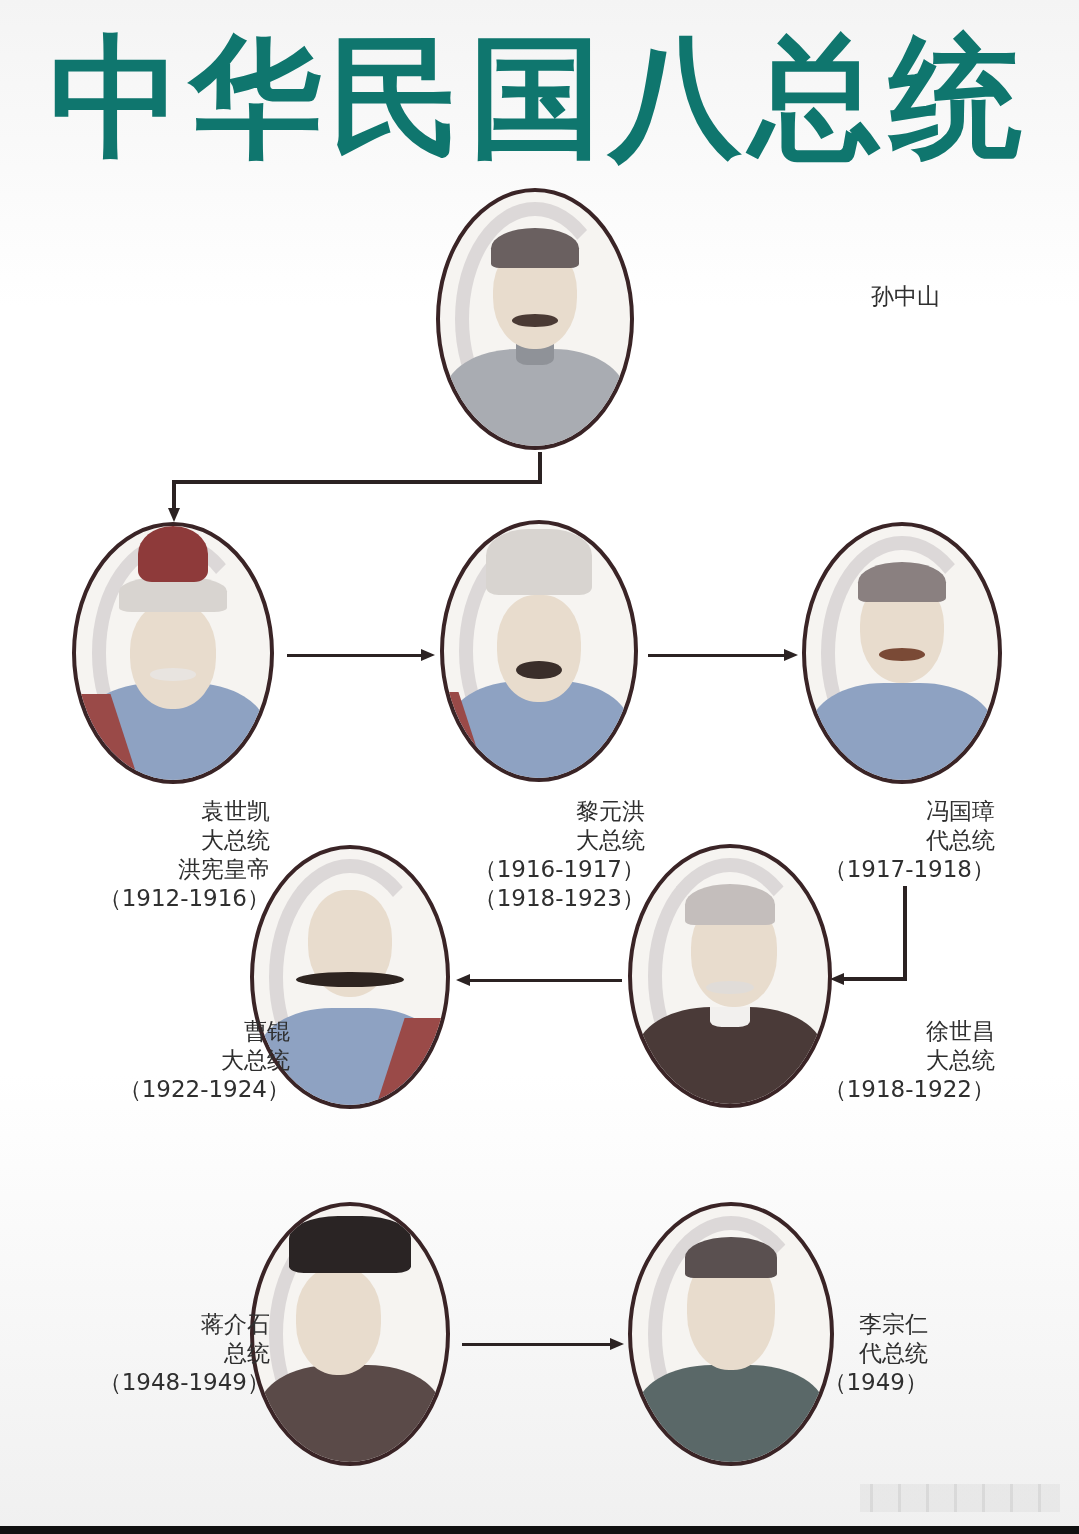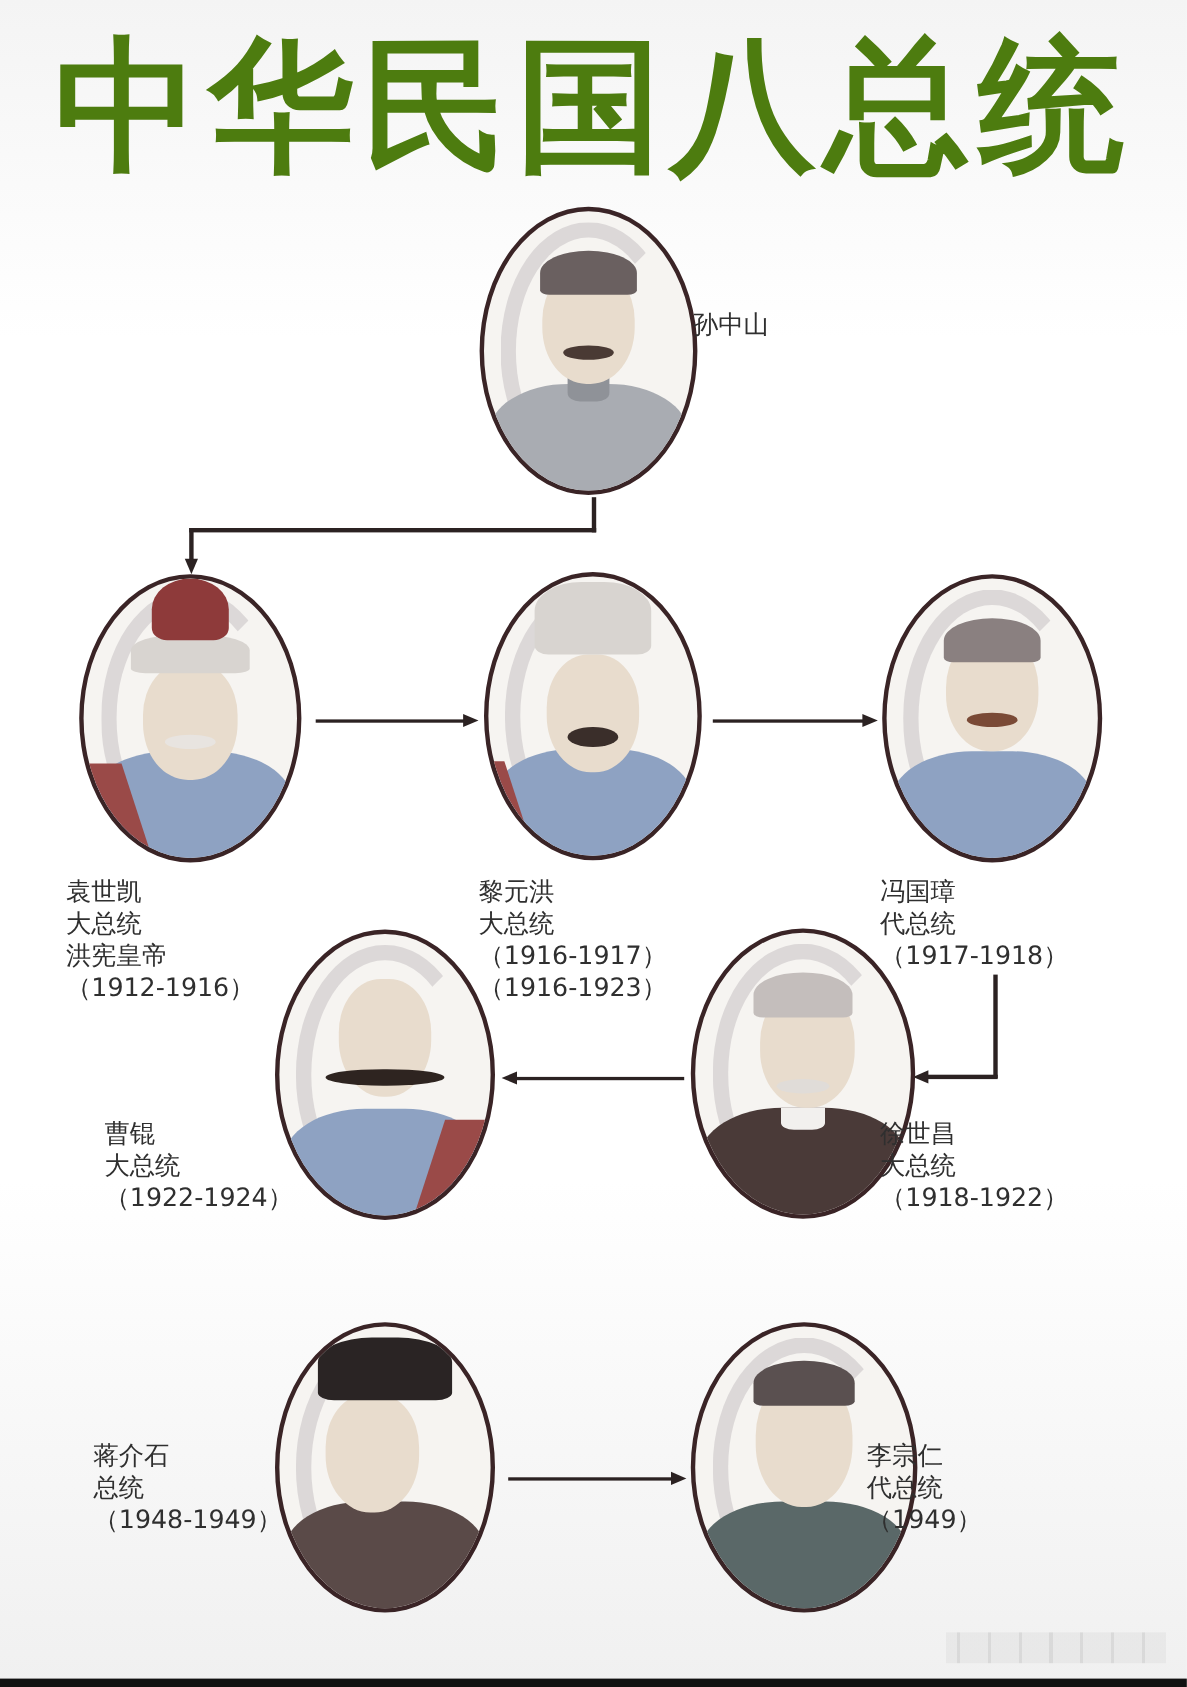--- a/index.html
+++ b/index.html
@@ -3,21 +3,21 @@
 <meta charset="utf-8">
 <style>
   html, body { margin: 0; padding: 0; }
   body {
     width: 1079px; height: 1534px; position: relative; overflow: hidden;
     background: linear-gradient(#f4f4f4 0%, #ffffff 20%, #ffffff 70%, #f0f0f0 100%);
     font-family: "DejaVu Sans", "Liberation Sans", sans-serif;
   }
   .title {
     position: absolute; left: 0; top: 22px; width: 1079px; text-align: center;
-    font-size: 132px; font-weight: bold; color: #4d7c0f; letter-spacing: 8px;
+    font-size: 132px; font-weight: bold; color: #0f766e; letter-spacing: 8px;
     line-height: 150px;
   }
   .portrait {
     position: absolute; border-radius: 50%;
     border: 4px solid #3a2426; box-sizing: border-box; overflow: hidden;
     background: #f6f4f1;
   }
   .portrait .arc {
     position: absolute; left: 8%; top: 4%; width: 84%; height: 92%; border-radius: 50%;
     border: 14px solid #dcd8d8; box-sizing: border-box; border-bottom-color: transparent; border-right-color: transparent;
@@ -29,21 +29,21 @@
   .portrait .hair { position: absolute; left: 27%; top: 14%; width: 46%; height: 16%; border-radius: 50% 50% 10% 10%; background: #6a6060; }
   .portrait .body {
     position: absolute; left: 2%; top: 62%; width: 96%; height: 45%; border-radius: 40% 40% 0 0;
   }
   .portrait .collar { position: absolute; left: 40%; top: 58%; width: 20%; height: 10%; border-radius: 0 0 30% 30%; }
   .portrait .mustache { position: absolute; left: 38%; top: 48%; width: 24%; height: 5%; border-radius: 50%; background: #4a3a34; }
   .portrait .hat { position: absolute; left: 22%; top: 4%; width: 56%; height: 22%; border-radius: 40% 40% 12% 12%; }
   .portrait .plume { position: absolute; left: 32%; top: -4%; width: 36%; height: 16%; border-radius: 50% 50% 20% 20%; background: #8e3a3a; }
   .portrait .sash { position: absolute; left: 4%; top: 66%; width: 22%; height: 40%; background: #9a4a48; transform: skewX(18deg); }
   .label {
-    position: absolute; text-align: left; color: #2f2f2f; font-size: 23px; line-height: 29px;
+    position: absolute; text-align: right; color: #2f2f2f; font-size: 23px; line-height: 29px;
   }
   .label span { display: block; white-space: nowrap; }
   .line { position: absolute; background: #2b2222; }
   .arrow-right, .arrow-left, .arrow-down {
     position: absolute; width: 0; height: 0;
   }
   .arrow-right { border-top: 6px solid transparent; border-bottom: 6px solid transparent; border-left: 14px solid #2b2222; }
   .arrow-left { border-top: 6px solid transparent; border-bottom: 6px solid transparent; border-right: 14px solid #2b2222; }
   .arrow-down { border-left: 6px solid transparent; border-right: 6px solid transparent; border-top: 14px solid #2b2222; }
   .watermark {
@@ -99,21 +99,21 @@
   <div class="body" style="background:#8ea2c2;"></div>
   <div class="sash" style="left:2%;width:14%;"></div>
   <div class="face" style="top:28%;"></div>
   <div class="hat" style="top:2%;height:26%;background:#d8d4d0;"></div>
   <div class="mustache" style="top:54%;height:7%;background:#3a2e2a;"></div>
 </div>
 <div class="label" style="left:435px;top:797px;width:210px;">
   <span>黎元洪</span>
   <span>大总统</span>
   <span>（1916-1917）</span>
-  <span>（1916-1923）</span>
+  <span>（1918-1923）</span>
 </div>
 
 <div class="line" style="left:648px;top:654px;width:138px;height:3px;"></div>
 <div class="arrow-right" style="left:784px;top:649px;"></div>
 
 <div class="portrait" style="left:802px;top:522px;width:200px;height:262px;">
   <div class="arc"></div>
   <div class="body" style="background:#8ea2c2;"></div>
   <div class="face"></div>
   <div class="hair" style="background:#8a8080;"></div>

